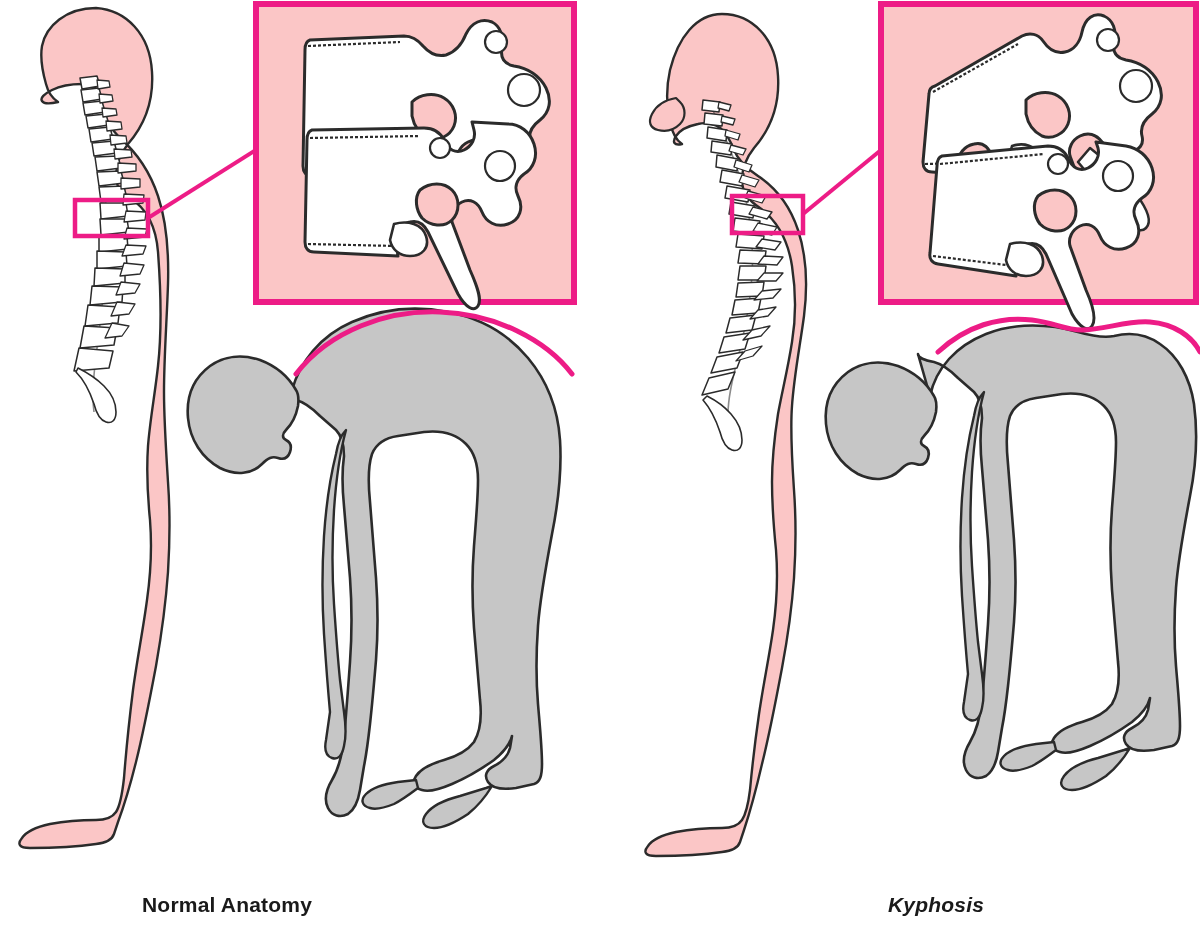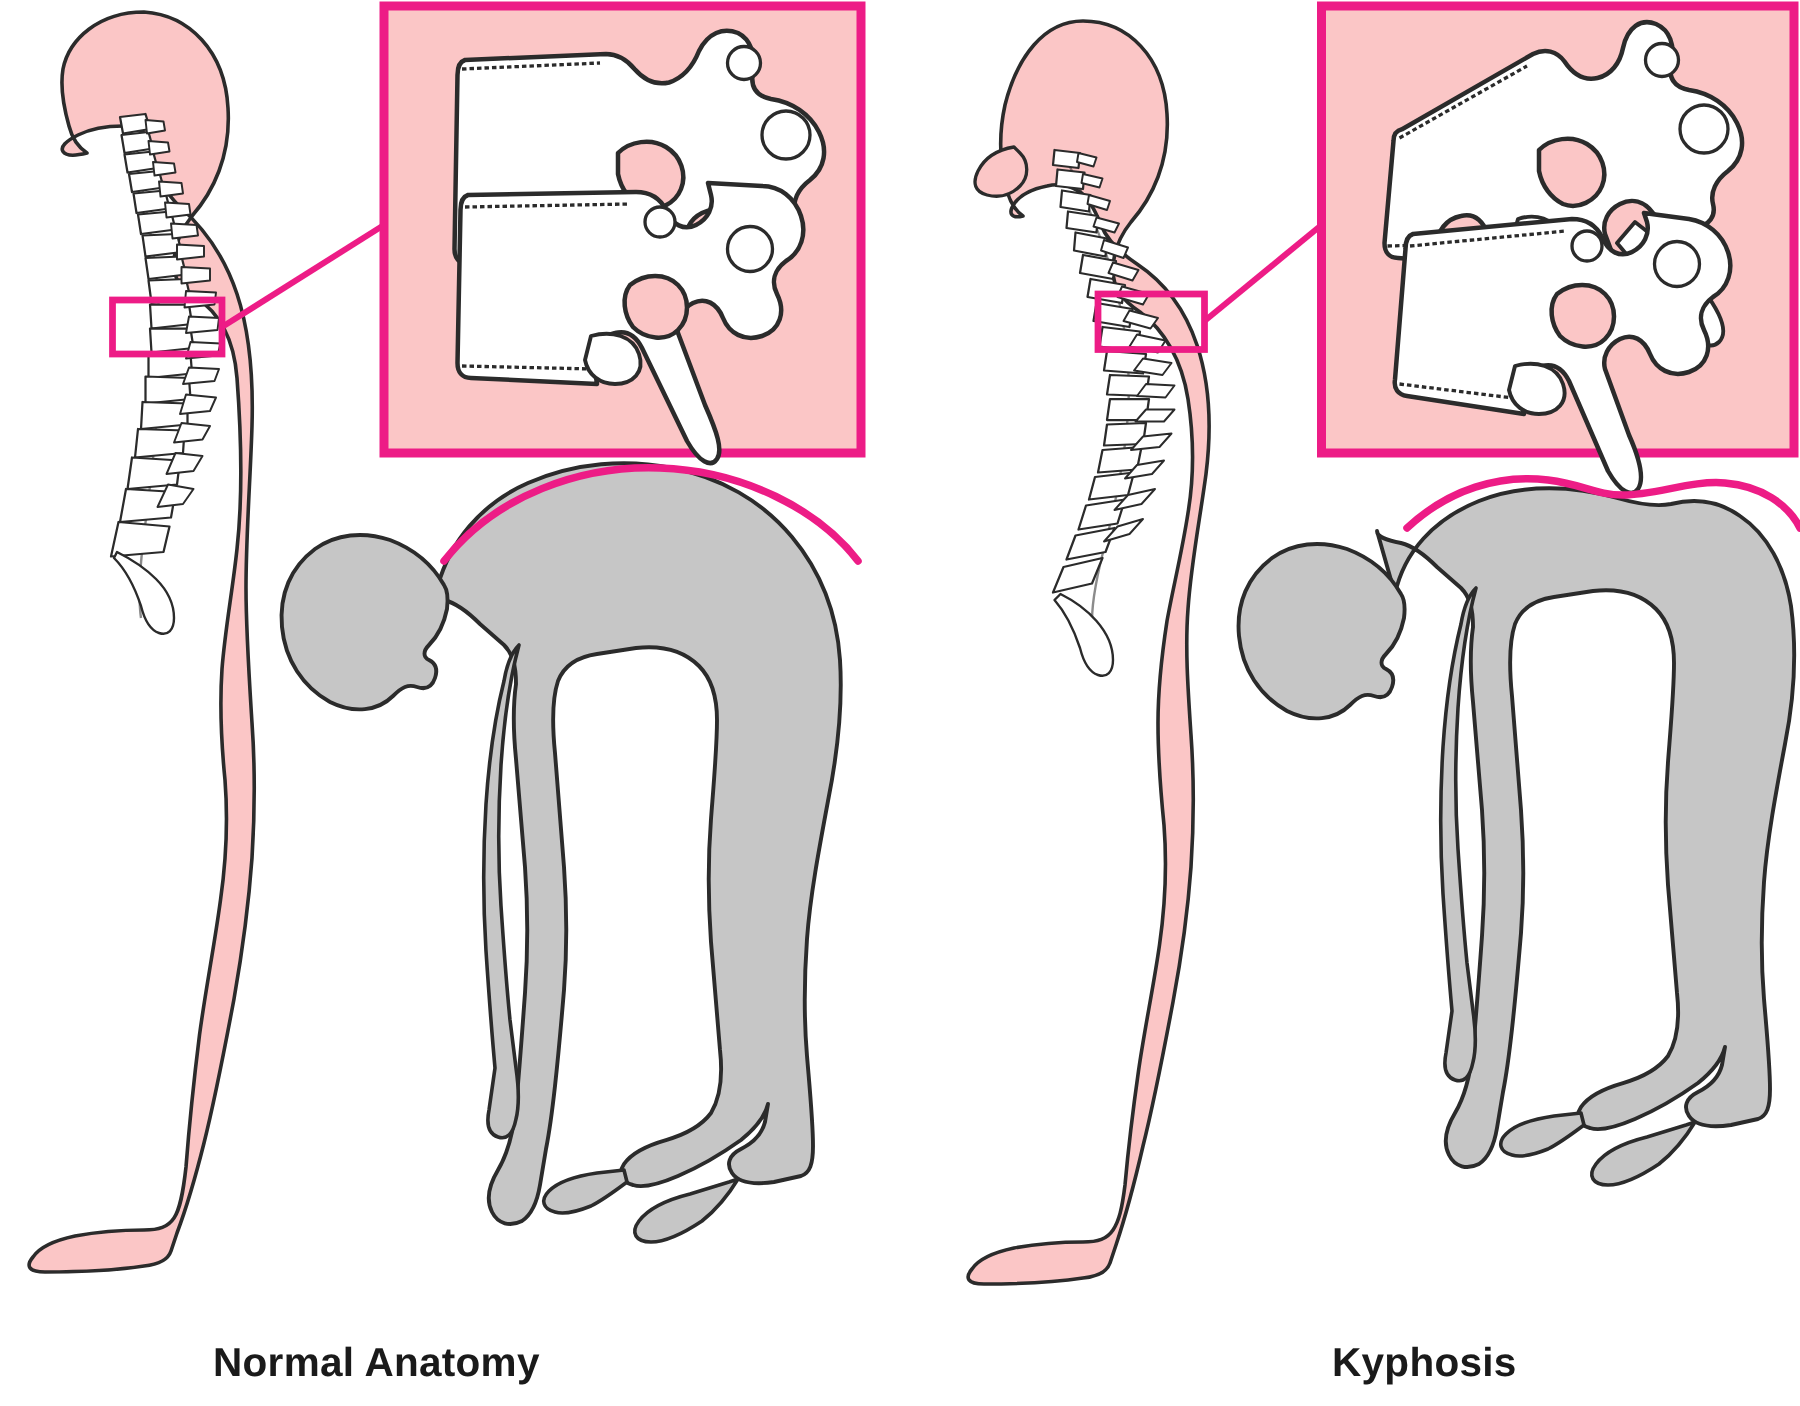--- a/index.html
+++ b/index.html
@@ -22,27 +22,27 @@
     position: absolute;
     top: 0;
     left: 0;
     width: 1200px;
     height: 937px;
   }
   .caption {
     position: absolute;
     font-family: "Liberation Sans", sans-serif;
     font-weight: bold;
-    font-size: 27px;
+    font-size: 21px;
     color: #1a1a1a;
     letter-spacing: 0.2px;
     white-space: nowrap;
   }
   #caption-normal { left: 142px; top: 893px; }
-  #caption-kyphosis { left: 888px; top: 893px; }
+  #caption-kyphosis { left: 888px; top: 893px; font-style: italic; }
 </style>
 </head>
 <body>
 
 <div id="figure-root">
 
   <svg class="layer" viewBox="0 0 1200 937">
     <g>
       <path d="M 96,8
                C 126,10 150,34 152,72

